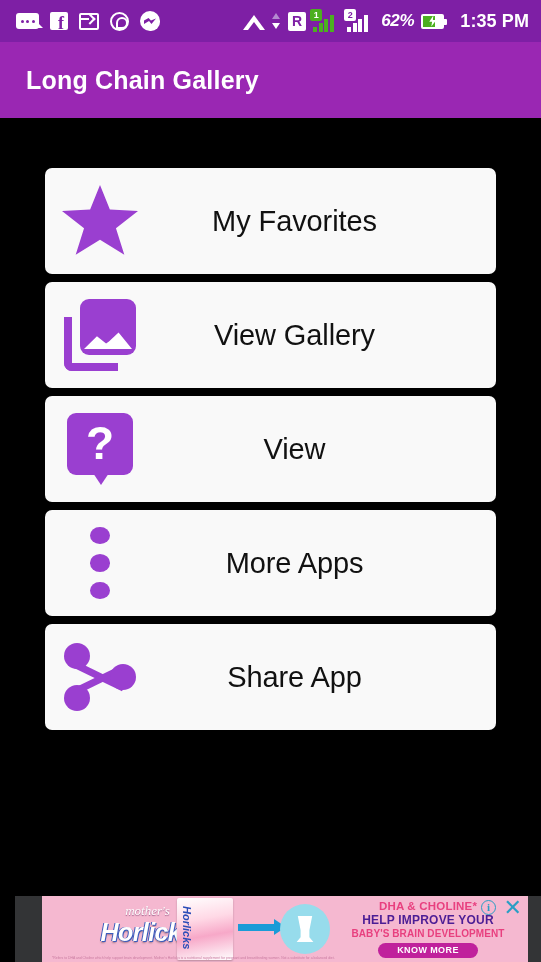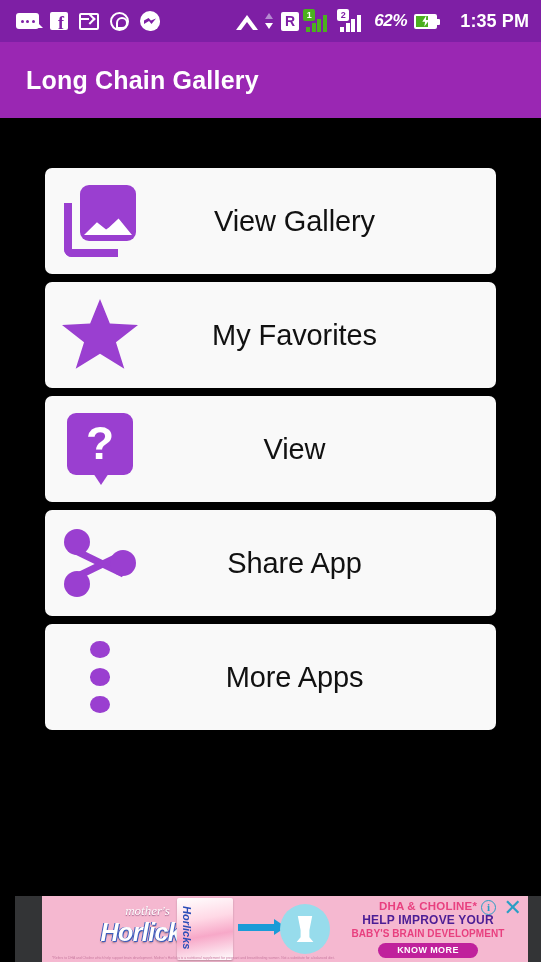--- a/index.html
+++ b/index.html
@@ -85,21 +85,21 @@
   .sim1 .badge{ background:#4caf20; color:#fff; }
   .sim2 .badge{ background:#fff; color:#7e1fa5; }
 
   .batt-pct{ font-size:17px; font-weight:bold; letter-spacing:-0.3px;font-style:italic; }
   .ic-batt{ width:23px; height:15px; border:2px solid #fff; border-radius:2px; position:relative;
             background:#fff; display:flex; align-items:center; justify-content:center; }
   .ic-batt::after{ content:""; position:absolute; right:-5px; top:3.5px; width:3px;height:6px;background:#fff;border-radius:0 1px 1px 0;}
   .ic-batt .fill{ position:absolute; left:0; top:0; bottom:0; width:62%; background:#4caf20; }
   .ic-batt .bolt{ position:relative; width:7px; height:11px; background:#fff;
                   clip-path:polygon(58% 0,0 56%,40% 56%,30% 100%,100% 42%,52% 42%); }
-  .clock{ font-size:18px; font-weight:bold; letter-spacing:0.1px; margin-left:16px; }
+  .clock{ font-size:18px; font-weight:bold; letter-spacing:0.1px; margin-left:9px; }
 
   
   .appbar{
     position:absolute; left:0; top:42px; width:541px; height:76px;
     background:#9a27b3; display:flex; align-items:center;
   }
   .appbar .title{ color:#fff; font-size:25px; font-weight:bold; padding-left:26px; letter-spacing:0.2px; }
 
   
   .menu{ position:absolute; left:0; top:118px; width:541px; }
@@ -237,68 +237,68 @@
   </div>
 
   <div class="appbar">
     <div class="title">Long Chain Gallery</div>
   </div>
 
   <div class="menu">
 
     <div class="card">
       <div class="iconbox">
+        <div class="ico-star"></div>
+      </div>
+      <div class="label">My Favorites</div>
+    </div>
+
+    <div class="card">
+      <div class="iconbox">
         <div class="ico-gallery">
             <div class="back"></div>
             <div class="front"></div>
           </div>
       </div>
       <div class="label">View Gallery</div>
-    </div>
-
-    <div class="card">
-      <div class="iconbox">
-        <div class="ico-star"></div>
-      </div>
-      <div class="label">My Favorites</div>
     </div>
 
     <div class="card">
       <div class="iconbox">
         <div class="ico-help">
             <div class="bub"></div>
             <div class="tail"></div>
             <div class="q">?</div>
           </div>
       </div>
       <div class="label">View</div>
+    </div>
+
+    <div class="card">
+      <div class="iconbox">
+        <div class="ico-more">
+            <i></i>
+            <i></i>
+            <i></i>
+          </div>
+      </div>
+      <div class="label">More Apps</div>
     </div>
 
     <div class="card">
       <div class="iconbox">
         <div class="ico-share">
           <span class="ln l1"></span>
             <span class="ln l2"></span>
           <span class="dot d1"></span>
             <span class="dot d2"></span>
             <span class="dot d3"></span>
         </div>
       </div>
       <div class="label">Share App</div>
-    </div>
-
-    <div class="card">
-      <div class="iconbox">
-        <div class="ico-more">
-            <i></i>
-            <i></i>
-            <i></i>
-          </div>
-      </div>
-      <div class="label">More Apps</div>
     </div>
 
   </div>
 
   <div class="adwrap">
     <div class="ad">
       <div class="ad-brand">
         <div class="mo">mother's</div>
         <div class="hr">Horlicks</div>
       </div>

